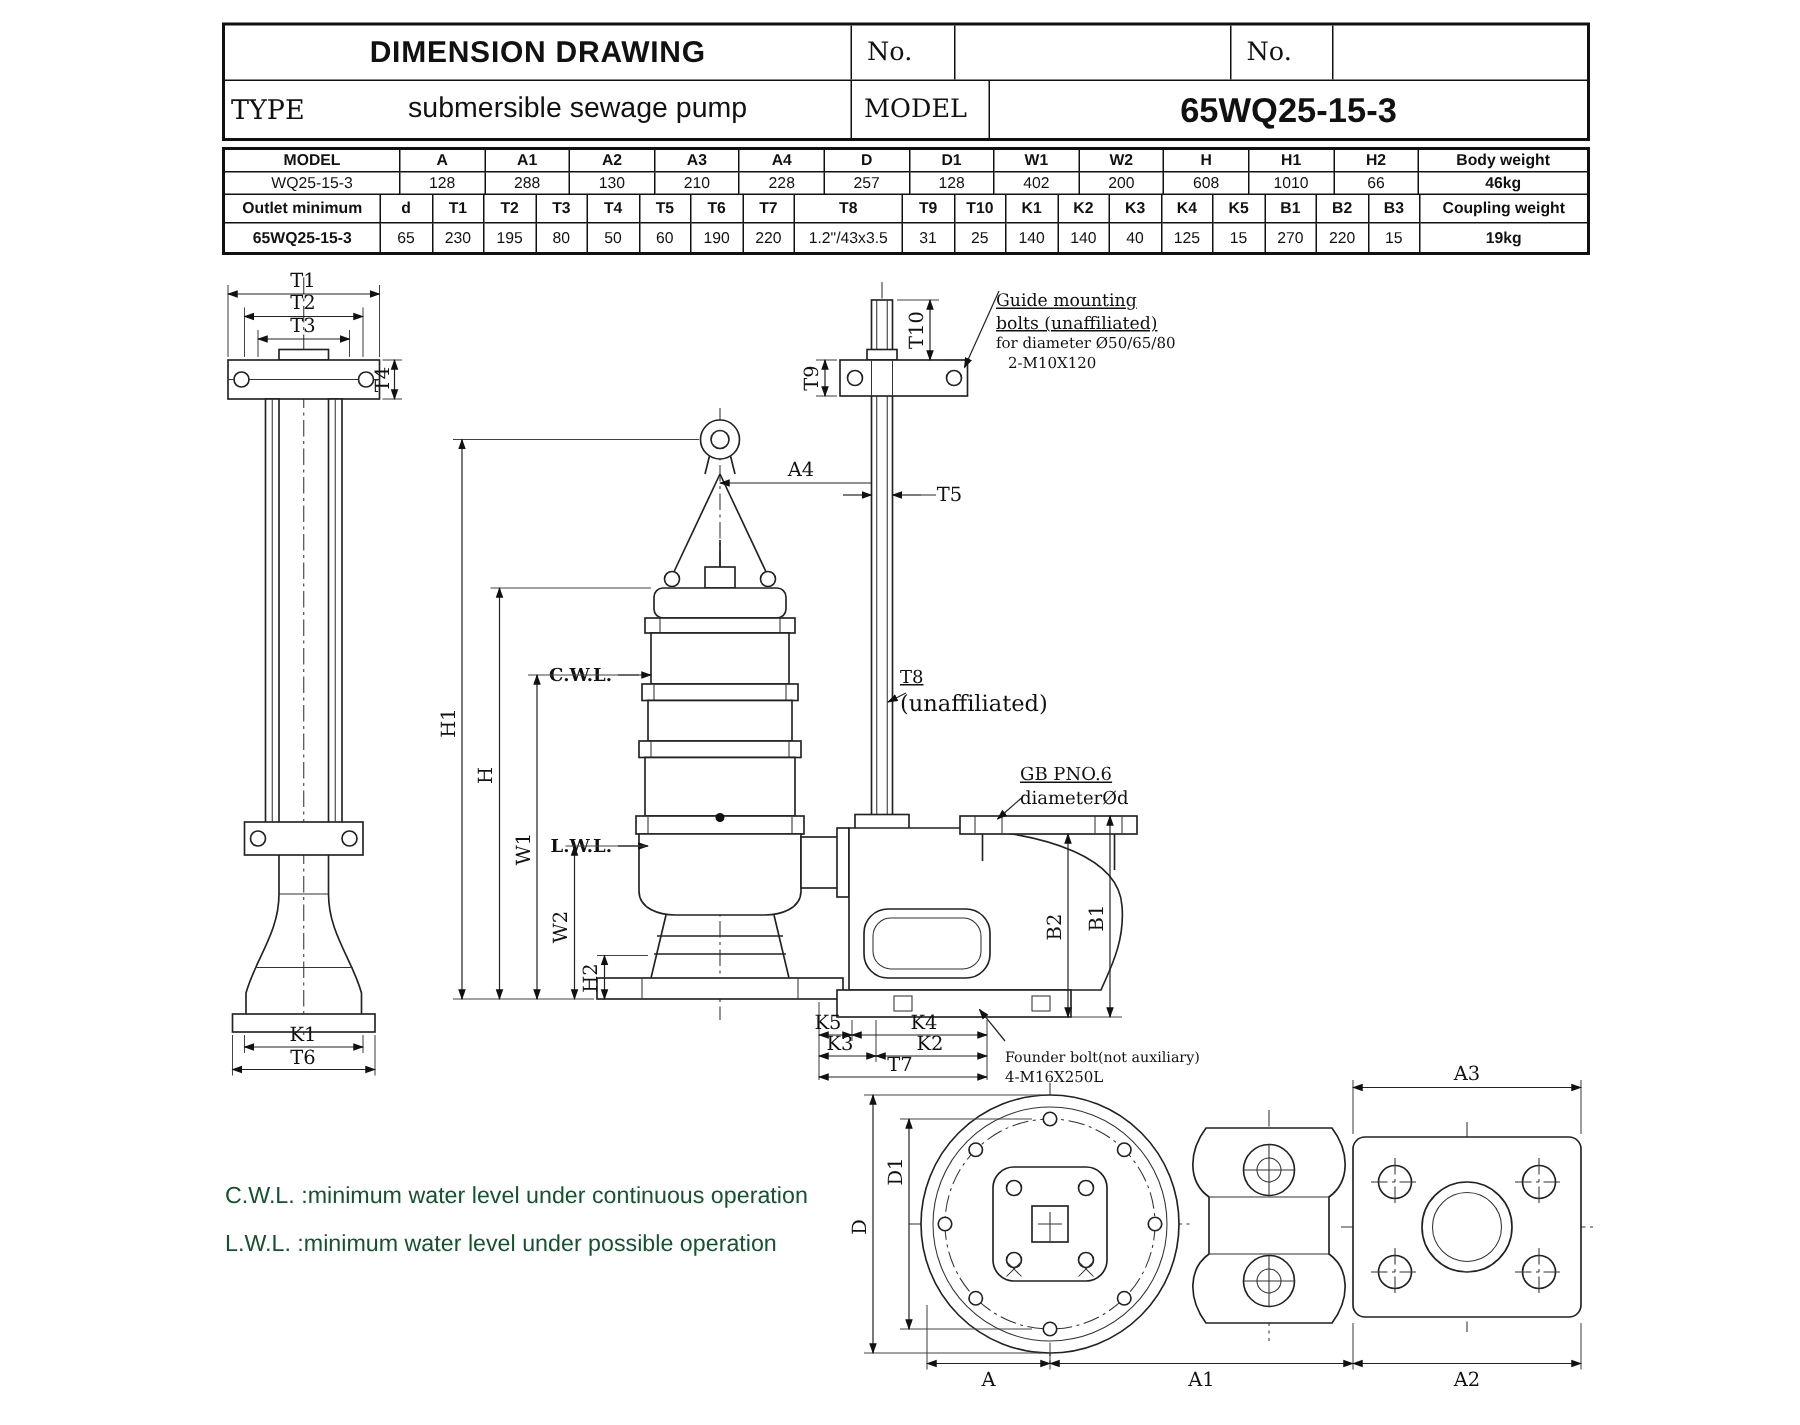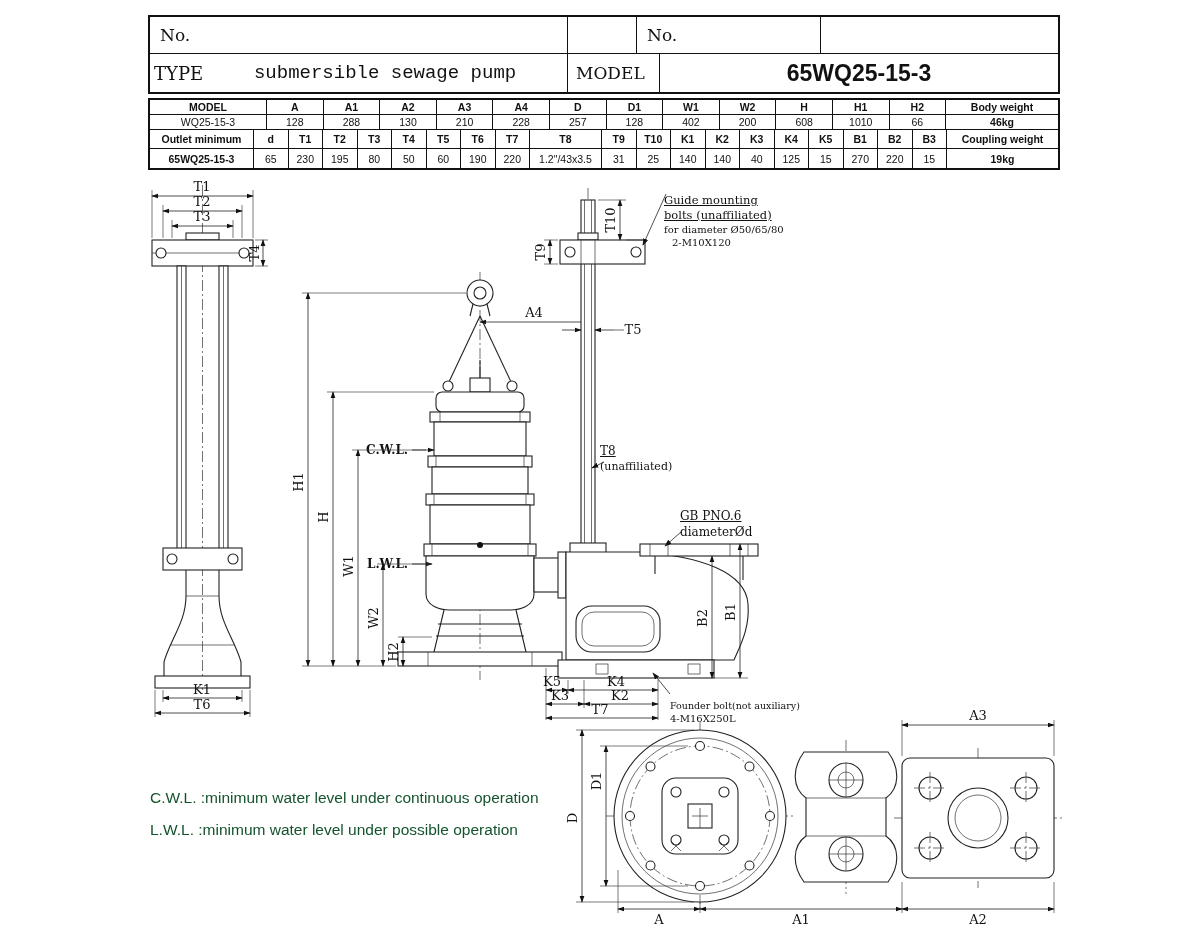--- a/index.html
+++ b/index.html
@@ -17,42 +17,42 @@
   .wl{font-family:"DejaVu Serif",serif;font-size:12px;font-weight:bold;fill:#111}
   
   .titleblock{position:absolute;left:148px;top:15px;width:912px;border:2px solid #111;background:#fff}
   .tb-row1{display:grid;grid-template-columns:418px 69px 184px 68px 1fr;height:37px;border-bottom:1.5px solid #111}
   .tb-row2{display:grid;grid-template-columns:418px 92px 1fr;height:38px}
   .tb-cell{border-right:1px solid #111;display:flex;align-items:center;overflow:hidden}
   .tb-cell.last{border-right:0}
   .tb-title{justify-content:center;font-weight:bold;font-size:20px;letter-spacing:.5px}
   .tb-no{font-family:"DejaVu Serif",serif;font-size:17px;padding-left:10px}
   .tb-type{padding-left:4px;font-family:"DejaVu Serif",serif;font-size:18px}
-  .type-value{flex:1;text-align:center;font-family:Liberation Mono, monospace;font-size:19px}
+  .type-value{flex:1;text-align:center;font-family:Liberation Sans, sans-serif;font-size:19px}
   .tb-model{font-family:"DejaVu Serif",serif;font-size:17px;padding-left:8px}
   .tb-modelval{justify-content:center;font-weight:bold;font-size:23px}
   
   .dimtable{position:absolute;left:148px;top:98px;width:912px;border:2px solid #111;background:#fff}
   .trow{display:grid}
   .trow.r1{grid-template-columns:117px repeat(12,56.6px) 1fr}
   .trow.r2{grid-template-columns:104px repeat(8,34.5px) 72px repeat(10,34.5px) 1fr}
   .trow.s{height:15px}.trow.t{height:19px}
   .trow.h .c{font-weight:bold}
   .c{border-right:1px solid #111;border-bottom:1px solid #111;display:flex;align-items:center;justify-content:center;font-size:10.5px;white-space:nowrap;overflow:hidden}
   .c:last-child{border-right:0}
   .trow:last-child .c{border-bottom:0}
   .c.bold{font-weight:bold}
   
   .ann{position:absolute;font-family:"DejaVu Serif",serif;color:#111;line-height:1.3}
   .ann .u{text-decoration:underline}
   .ann .sm{font-size:10px}
   .ann .ind{padding-left:8px}
   .guide{left:664px;top:193px;font-size:11.5px}
   .t8n{left:600px;top:444px;font-size:12px}
-  .t8n .sm{font-size:11px}
+  .t8n .sm{font-size:15px}
   .gbn{left:680px;top:509px;font-size:12px}
   .fndn{left:670px;top:700px;font-size:9.5px}
   .fndn .l2{font-size:10px}
   .note{position:absolute;font-family:"Liberation Sans",sans-serif;font-size:15.5px;color:#14532d}
   .cwln{left:150px;top:789px}
   .lwln{left:150px;top:821px}
 </style>
 </head>
 <body>
 
@@ -310,20 +310,21 @@
     <text class="dimtext" x="659" y="924">A</text>
     <line class="dim" x1="700" y1="909" x2="902" y2="909" marker-start="url(#arr)" marker-end="url(#arr)"></line>
     <text class="dimtext" x="801" y="924">A1</text>
     <line class="dim" x1="902" y1="909" x2="1054" y2="909" marker-start="url(#arr)" marker-end="url(#arr)"></line>
     <text class="dimtext" x="978" y="924">A2</text>
   </g>
 </svg>
 
 <div class="titleblock">
   <div class="tb-row1">
+    <div class="tb-cell tb-title">DIMENSION DRAWING</div>
     <div class="tb-cell tb-no">No.</div>
     <div class="tb-cell"></div>
     <div class="tb-cell tb-no">No.</div>
     <div class="tb-cell last"></div>
   </div>
   <div class="tb-row2">
     <div class="tb-cell tb-type">
       <span>TYPE</span>
       <span class="type-value">submersible sewage pump</span>
     </div>

